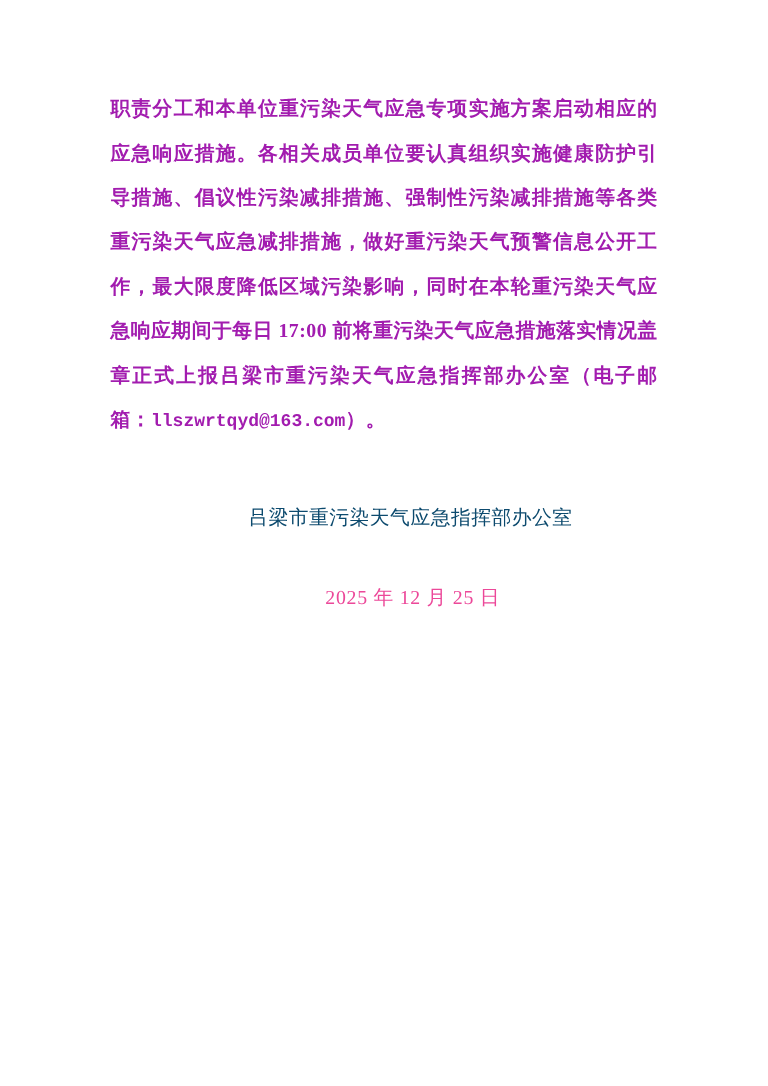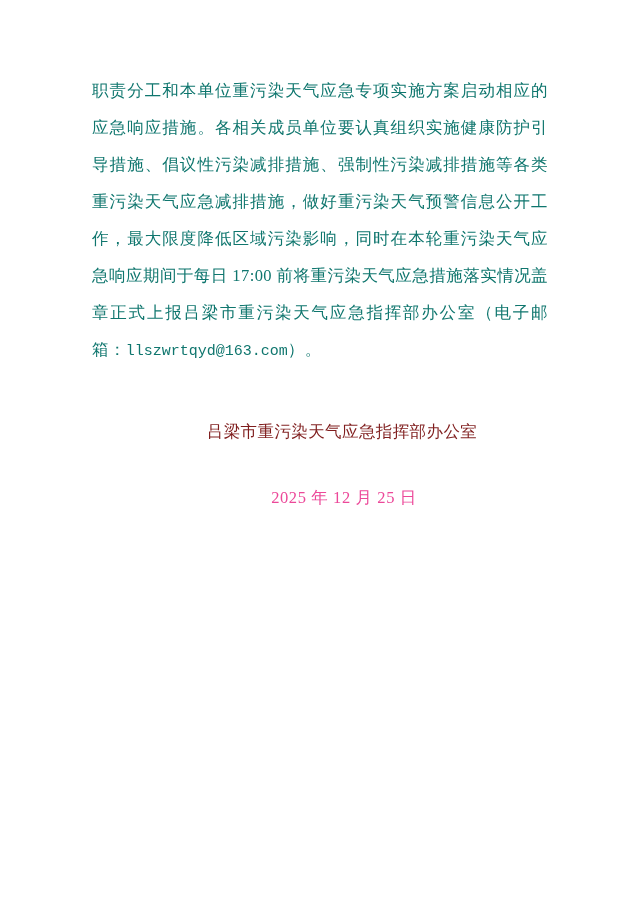--- a/index.html
+++ b/index.html
@@ -26,41 +26,42 @@
     left: 92px;
     top: 72px;
     width: 456px;
   }
   .para {
     font-size: 16.5px;
     line-height: 37px;
     text-align: justify;
     text-justify: inter-ideograph;
     letter-spacing: 0.4px;
-    color: #0f766e;
+    color: #a21caf;
     margin: 0;
     text-indent: 0;
+    font-weight: bold;
   }
   .para .mono {
     font-family: "Liberation Mono", monospace;
     font-size: 15px;
     letter-spacing: 0;
   }
   .signature-block {
     position: absolute;
     left: 92px;
     top: 415px;
     width: 456px;
     text-align: center;
   }
   .sign-org {
     font-size: 16.5px;
     line-height: 34px;
     letter-spacing: 0.4px;
-    color: #7f1d1d;
+    color: #0c4a6e;
     margin: 0;
     padding-left: 44px;
   }
   .sign-date {
     font-size: 16.5px;
     line-height: 34px;
     letter-spacing: 0.6px;
     color: #ec4899;
     margin: 0;
     padding-left: 48px;

